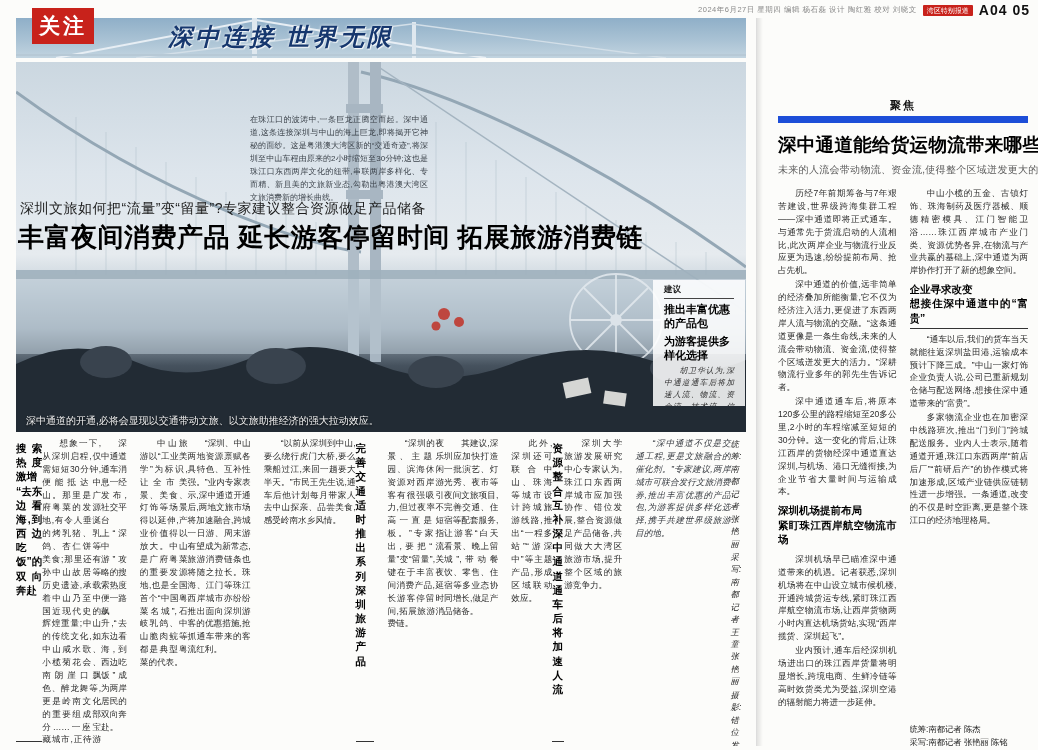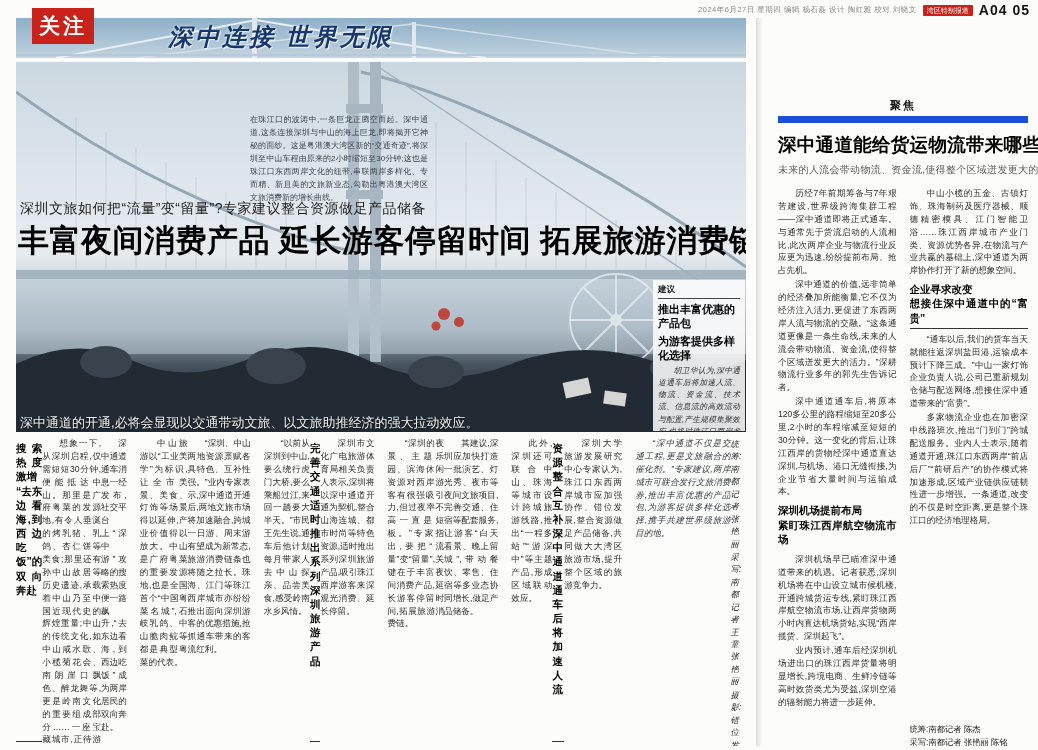--- a/index.html
+++ b/index.html
@@ -21,25 +21,25 @@
        font-size:21px;font-weight:bold;display:flex;align-items:center;justify-content:center;letter-spacing:3px;z-index:3;}
   .banner-title{position:absolute;left:152px;top:3px;font-size:24px;font-weight:bold;font-style:italic;
        color:#16376e;letter-spacing:3px;text-shadow:0 0 3px rgba(255,255,255,.9),1px 1px 0 rgba(255,255,255,.7);z-index:2;}
 
   .photo{position:absolute;left:0;top:44px;width:730px;height:370px;overflow:hidden;
        background:linear-gradient(180deg,#cbd7e0 0%,#dde5ec 30%,#e6ebef 52%,#c3cfd8 62%,#9fadb9 72%,#46525e 82%,#1f2730 94%,#171d24 100%);}
   .photo svg{position:absolute;inset:0;}
 
   .lead-overlay{position:absolute;left:234px;top:52px;width:178px;font-size:8px;line-height:1.62;color:#3c434b;text-align:justify;}
   .kicker{position:absolute;left:4px;top:138px;font-size:14px;color:#1c1c1c;letter-spacing:.5px;white-space:nowrap;}
-  .headline{position:absolute;left:2px;top:158px;width:728px;font-size:31px;font-weight:900;color:#000;
+  .headline{position:absolute;left:2px;top:158px;width:728px;font-size:26px;font-weight:900;color:#000;
        letter-spacing:.5px;white-space:nowrap;}
-  .photo-caption{position:absolute;left:4px;top:352px;font-size:13px;color:#f2f2f2;text-shadow:0 1px 2px rgba(0,0,0,.8);}
-
-  .sugg{position:absolute;left:637px;top:218px;width:92px;height:151px;background:rgba(255,255,255,.86);padding:4px 5px;box-sizing:border-box;overflow:hidden;}
+  .photo-caption{position:absolute;left:10px;top:352px;font-size:10px;color:#f2f2f2;text-shadow:0 1px 2px rgba(0,0,0,.8);}
+
+  .sugg{position:absolute;left:637px;top:218px;width:92px;height:126px;background:rgba(255,255,255,.86);padding:4px 11px;box-sizing:border-box;overflow:hidden;}
   .sugg-label{font-size:8.5px;font-weight:bold;color:#222;border-bottom:1px solid #444;display:block;padding-bottom:2px;}
   .sugg-title{font-size:11px;font-weight:bold;color:#000;line-height:1.3;margin-top:3px;}
   .sugg-body{font-size:7.8px;font-style:italic;color:#333;line-height:1.55;text-align:justify;margin-top:3px;text-indent:2em;}
 
   .cols{position:absolute;left:0;top:419px;width:730px;height:309px;display:flex;gap:13px;}
   .col{flex:1 1 0;overflow:hidden;font-size:8.6px;line-height:1.5;color:#2b2b2b;text-align:justify;display:flex;}
   .col p{margin:0 0 1px 0;text-indent:2em;}
   .subhead{font-size:10.5px;font-weight:bold;color:#000;line-height:1.35;border-bottom:1px solid #333;padding-bottom:3px;margin:4px 0 4px 0;}
   .subhead span{display:block;}
   .italic-col{font-style:italic;color:#35393f;}
@@ -171,21 +171,20 @@
       <div class="col">
         <p>中山旅游以“工业美学”为标识,让全市美景、美食、灯饰等场景得以延伸,产业价值得以放大。中山是广府粤菜的重要发源地,也是全国首个“中国粤菜名城”,石岐乳鸽、中山脆肉鲩等都是典型粤菜的代表。</p>
         <p>“深圳、中山两地资源禀赋各具特色、互补性强。”业内专家表示,深中通道开通后,两地文旅市场将加速融合,跨城一日游、周末游有望成为新常态,旅游消费链条也将随之拉长。珠海、江门等珠江西岸城市亦纷纷推出面向深圳游客的优惠措施,抢抓通车带来的客流红利。</p>
       </div>
       <div class="col">
         <p>“以前从深圳到中山,要么绕行虎门大桥,要么乘船过江,来回一趟要大半天。”市民王先生说,通车后他计划每月带家人去中山探亲、品尝美食,感受岭南水乡风情。</p>
         <div class="subhead">
           <span>完善交通</span>
           <span>适时推出系列深圳旅游产品</span>
         </div>
-        <p>深圳市文化广电旅游体育局相关负责人表示,深圳将以深中通道开通为契机,整合山海连城、都市时尚等特色资源,适时推出系列深圳旅游产品,吸引珠江西岸游客来深观光消费、延长停留。</p>
       </div>
       <div class="col">
         <p>“深圳的夜景、主题乐园、滨海休闲资源对西岸游客有很强吸引力,但过夜率不高一直是短板。”专家指出,要把“流量”变“留量”,关键在于丰富夜间消费产品,延长游客停留时间,拓展旅游消费链。</p>
         <p>其建议,深圳应加快打造一批演艺、灯光秀、夜市等夜间文旅项目,完善交通、住宿等配套服务,让游客“白天看景、晚上留城”,带动餐饮、零售、住宿等多业态协同增长,做足产品储备。</p>
       </div>
       <div class="col">
         <p>此外,深圳还可联合中山、珠海等城市设计跨城旅游线路,推出“一程多站”“游深中”等主题产品,形成区域联动效应。</p>
         <div class="subhead">
           <span>资源整合互补</span>
           <span>深中通道通车后将加速人流</span>

